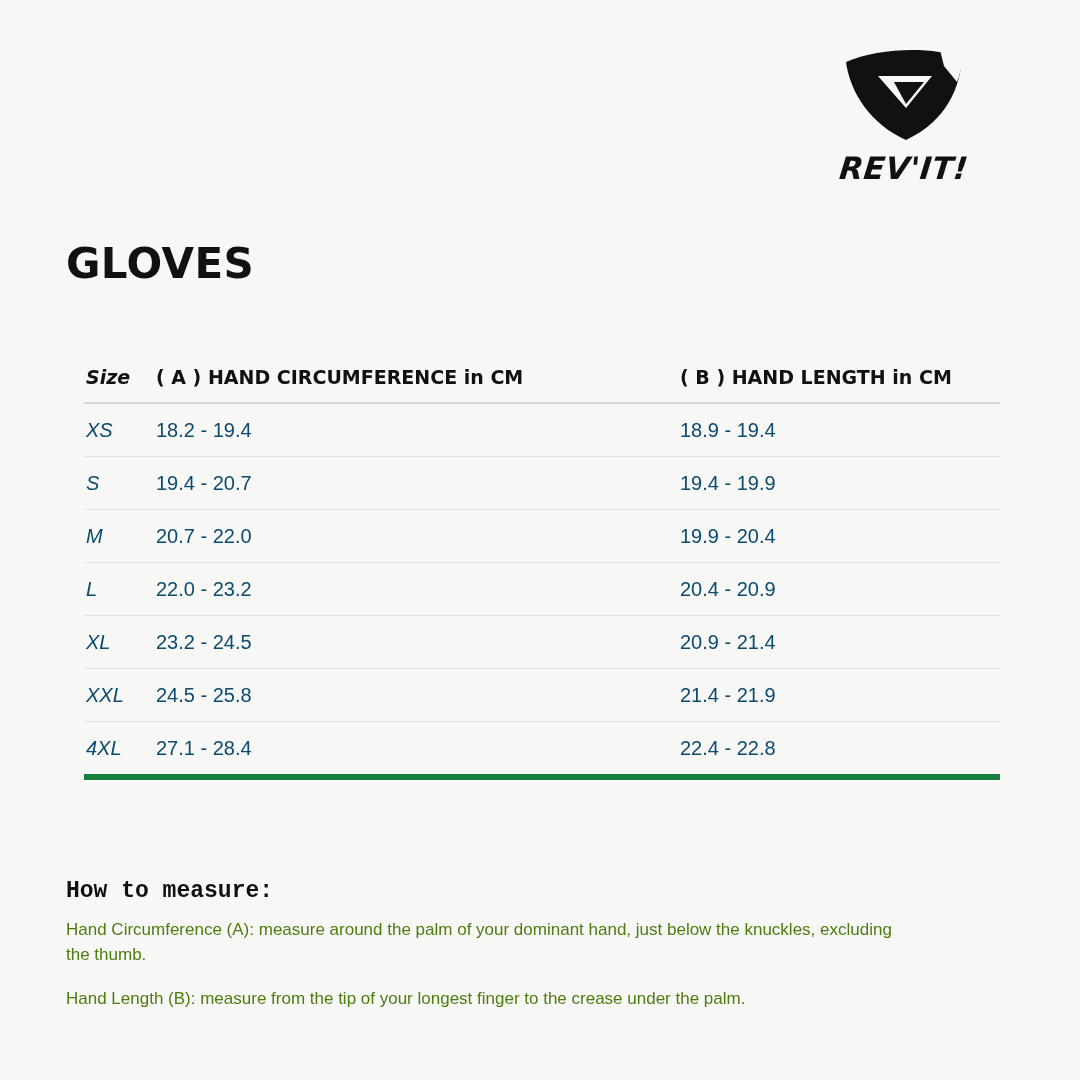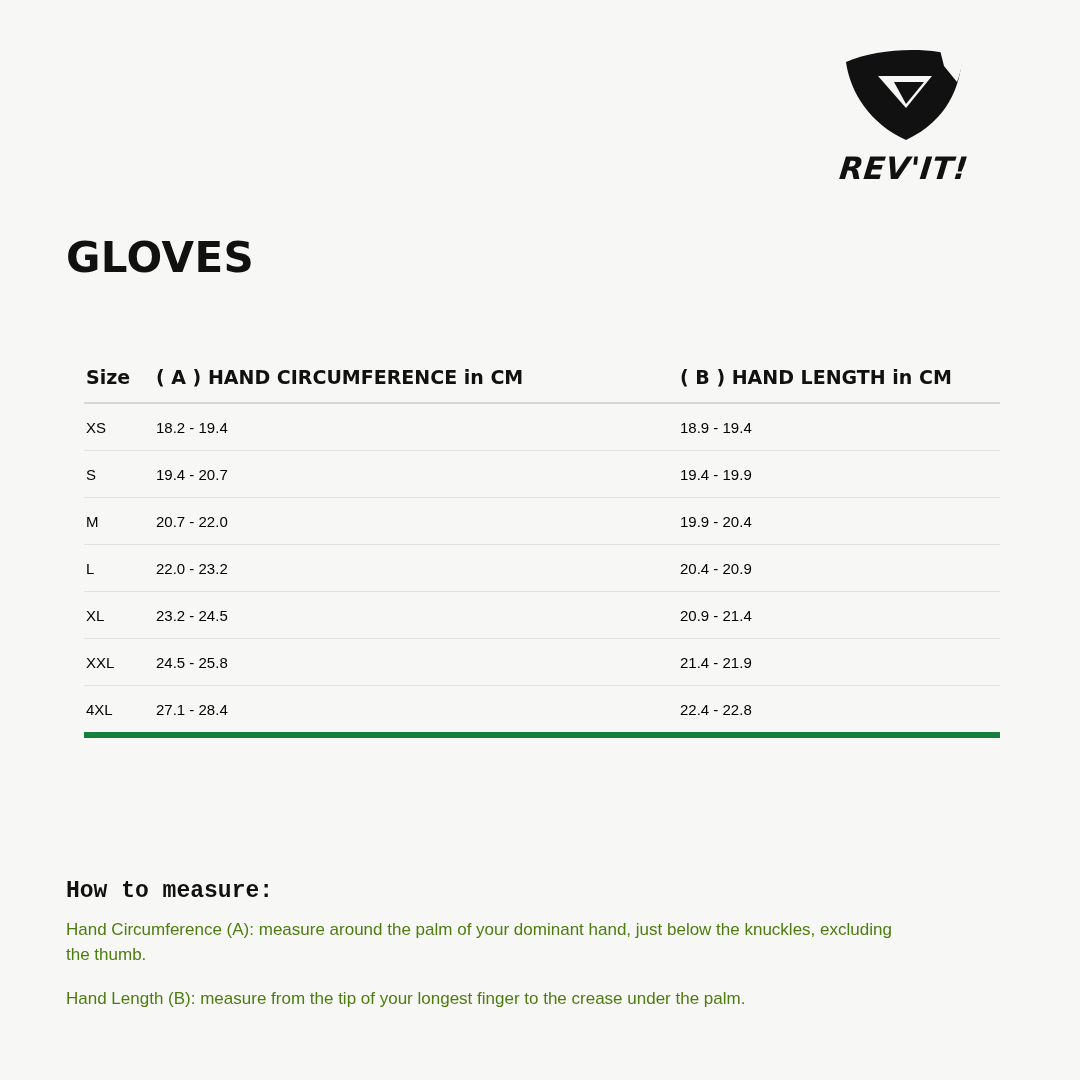--- a/index.html
+++ b/index.html
@@ -45,21 +45,21 @@
     font-style: italic;
     font-size: 31px;
     letter-spacing: 0.5px;
     color: #111;
     transform: skewX(-6deg);
   }
 
   
   .page-title {
     position: absolute;
-    top: 237px;
+    top: 243px;
     left: 66px;
     font-family: "DejaVu Sans", sans-serif;
     font-weight: 700;
     font-size: 42px;
     letter-spacing: 0.4px;
     color: #111;
     margin: 0;
     line-height: 1;
   }
 
@@ -83,27 +83,27 @@
     font-size: 19px;
     color: #111;
     padding: 6px 0 14px 0;
     border-bottom: 2px solid #d7d7d4;
     vertical-align: bottom;
   }
   table.size-table td {
     padding: 15px 0 14px 0;
     border-bottom: 1px solid #e2e2df;
     vertical-align: middle;
-    font-size: 15px;
-    color: #000000;
+    font-size: 20px;
+    color: #0c4a6e;
   }
   table.size-table tr:last-child td {
     border-bottom: 6px solid #15803d;
   }
-  .col-size { width: 72px; padding-left: 2px !important; }
+  .col-size { width: 72px; padding-left: 2px !important; font-style: italic; }
   .col-a { width: 524px; margin-left: 20px; }
   .col-b { width: auto; }
   td.col-a, th.col-a { padding-left: 72px; }
   td.col-b, th.col-b { padding-left: 10px; }
 
   
   .howto {
     position: absolute;
     top: 878px;
     left: 66px;

